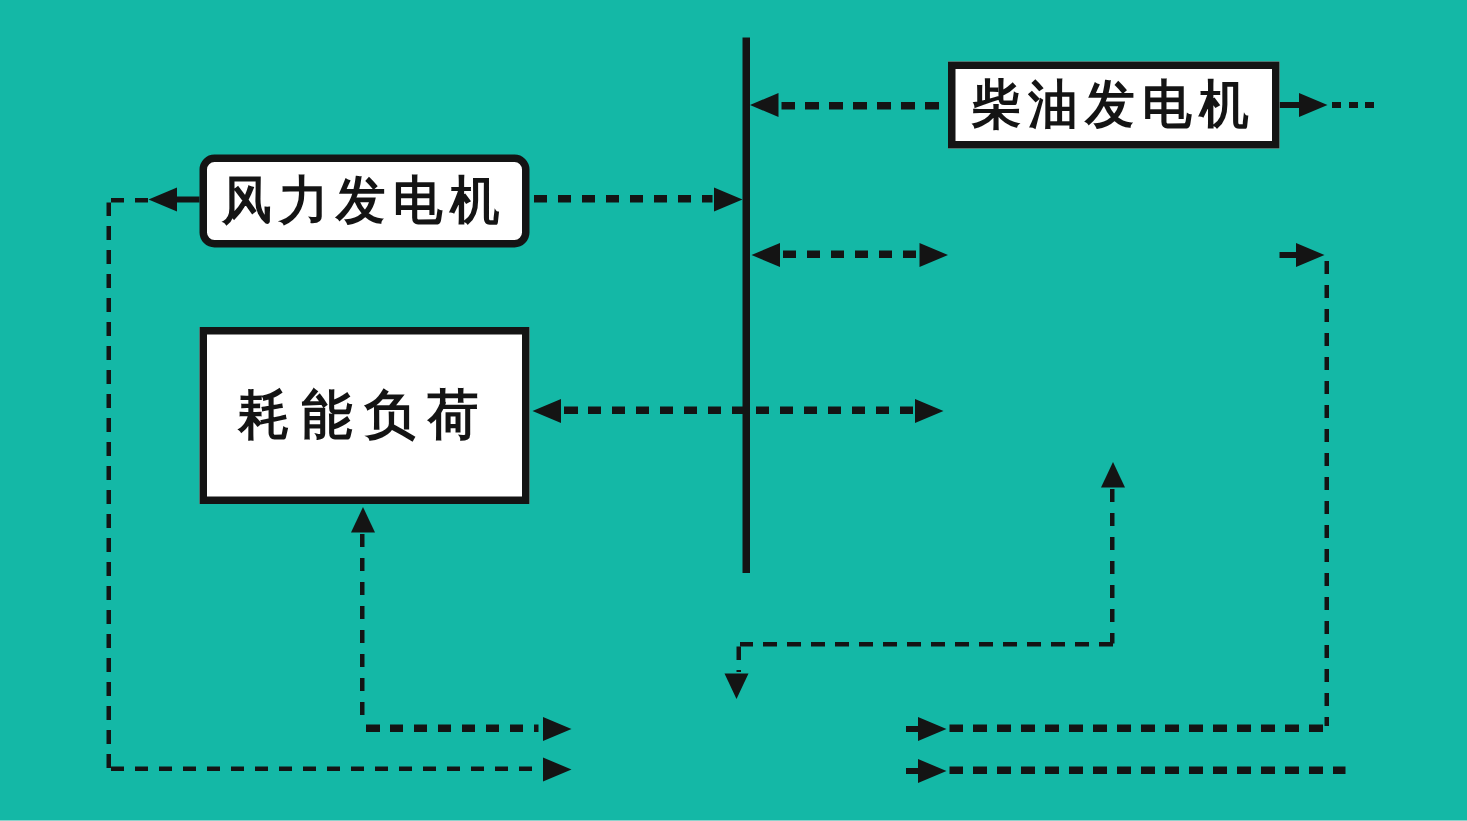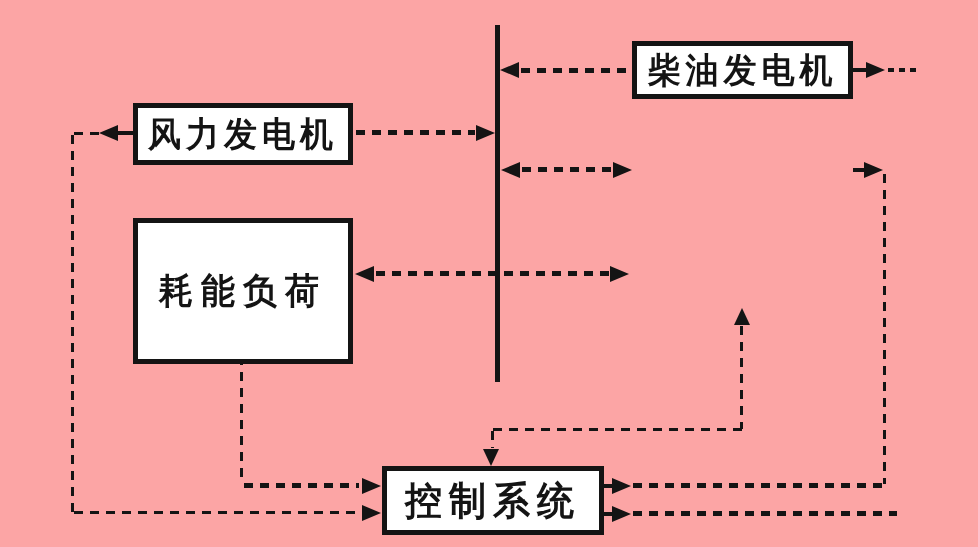--- a/index.html
+++ b/index.html
@@ -1,16 +1,16 @@
 <!DOCTYPE html>
 <html><head>
 <meta charset="utf-8">
 <style>
   html,body{margin:0;padding:0;background:#e8e8e8;}
-  #stage{position:relative;width:978px;height:547px;background:#fca5a5;overflow:hidden;
+  #stage{position:relative;width:978px;height:547px;background:#14b8a6;overflow:hidden;
          font-family:"DejaVu Sans","Liberation Sans",sans-serif;}
   .box{position:absolute;background:#ffffff;border:5px solid #141414;box-sizing:border-box;
        display:flex;align-items:center;justify-content:center;
        font-weight:bold;color:#141414;white-space:nowrap;}
   .lbl{transform:scaleY(1.05);}
   
   .hd{position:absolute;background:repeating-linear-gradient(90deg,#141414 0 9px,transparent 9px 16px);}
   .hd3{height:3px;}
   .hd5{height:5px;}
   .hdd{position:absolute;height:4px;background:repeating-linear-gradient(90deg,#141414 0 6px,transparent 6px 11px);}
@@ -75,27 +75,24 @@
   <div class="ar ar-d" style="left:483px;top:449px;"></div>
 
   <div class="sol" style="left:604px;top:512px;width:10px;height:4px;"></div>
   <div class="ar ar-r" style="left:612px;top:506px;"></div>
   <div class="hd hd5" style="left:633px;top:511px;width:264px;"></div>
 
   <div class="box" style="left:632px;top:41px;width:221px;height:58px;font-size:33px;letter-spacing:5px;">
     <span class="lbl">柴油发电机</span>
   </div>
 
-  <div class="box" style="left:133px;top:103px;width:220px;height:62px;font-size:33px;letter-spacing:5px;">
+  <div class="box" style="left:133px;top:103px;width:220px;height:62px;font-size:33px;letter-spacing:5px;border-radius:10px;">
     <span class="lbl">风力发电机</span>
   </div>
 
 
-  <div class="box" style="left:133px;top:218px;width:220px;height:146px;font-size:34px;letter-spacing:8px;">
+  <div class="box" style="left:133px;top:218px;width:220px;height:118px;font-size:34px;letter-spacing:8px;">
     <span class="lbl">耗能负荷</span>
   </div>
 
 
-  <div class="box" style="left:382px;top:466px;width:222px;height:69px;font-size:37px;letter-spacing:7px;">
-    <span class="lbl">控制系统</span>
-  </div>
 
 </div>
 
 </body></html>

